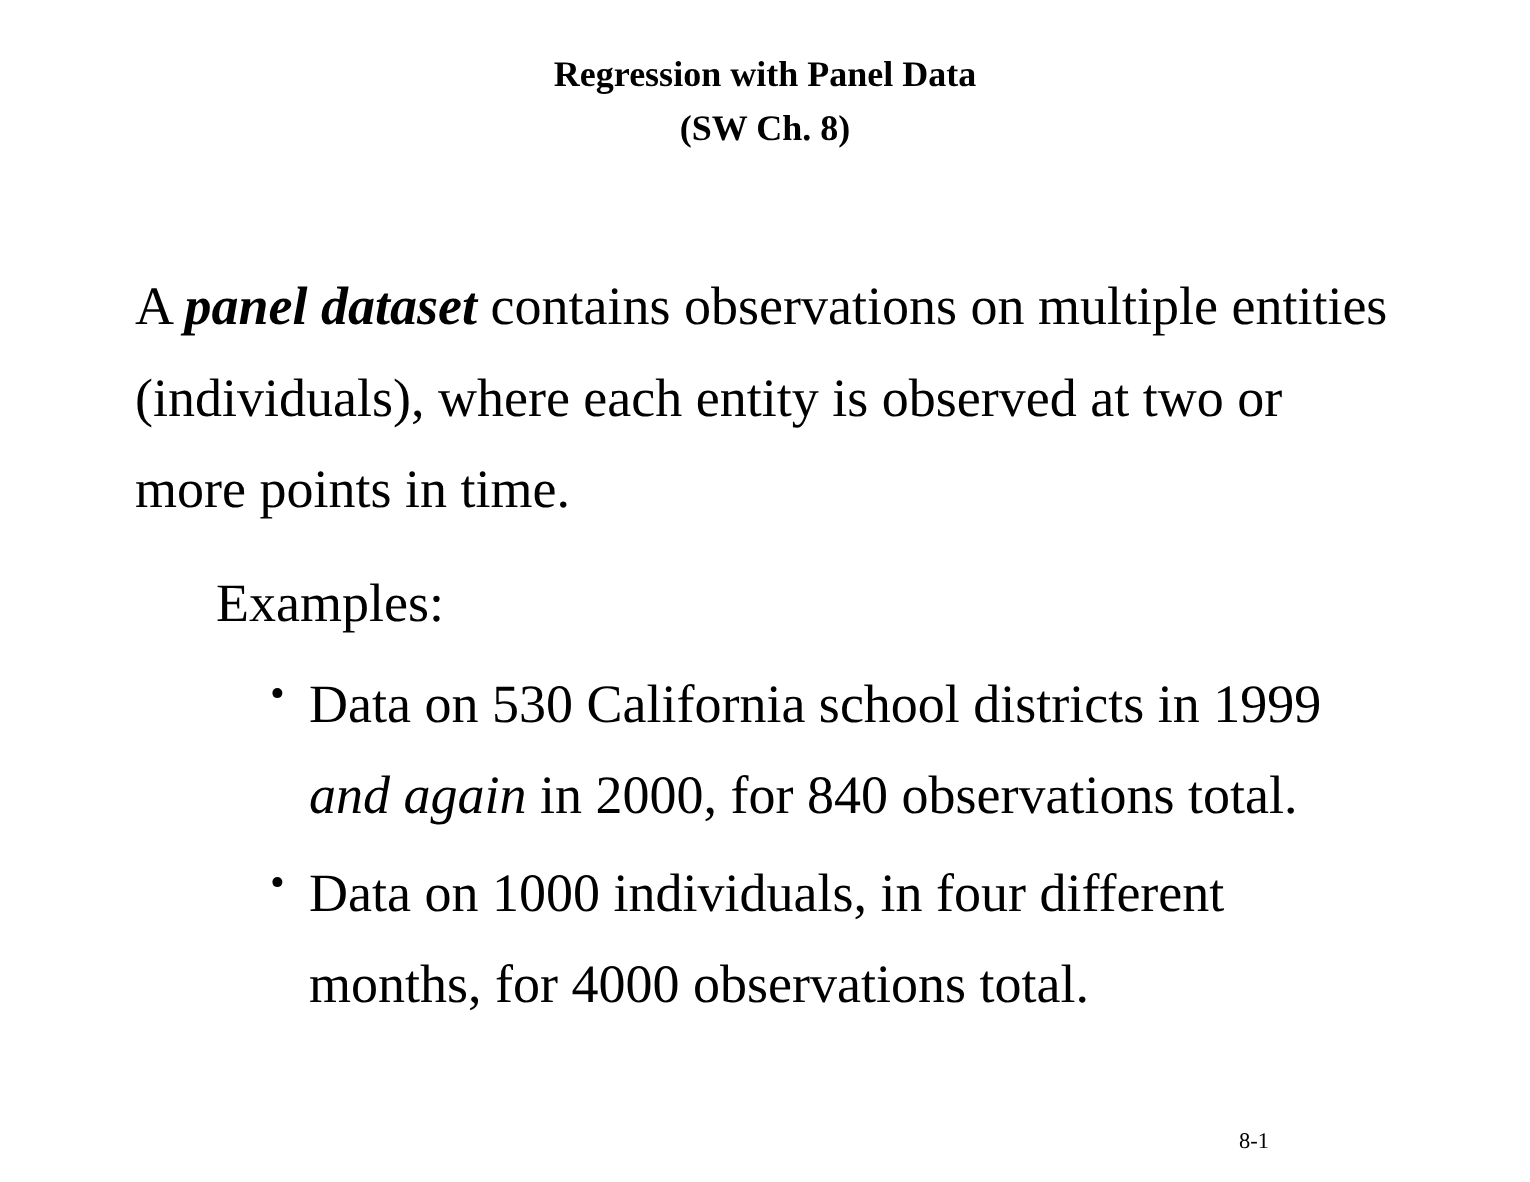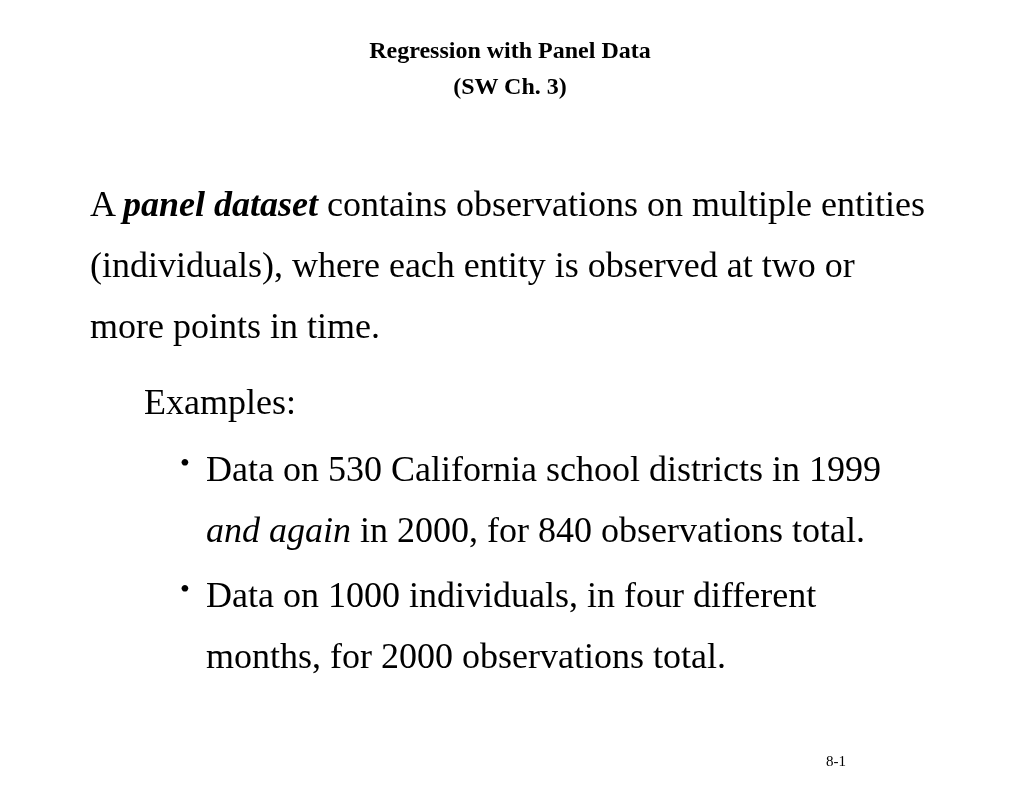--- a/index.html
+++ b/index.html
@@ -64,35 +64,35 @@
       bottom: 18px;
       right: 174px;
       font-size: 15px;
     }
   </style>
 </head>
 <body>
 
 <div class="title-block">
   <div class="title-line">Regression with Panel Data</div>
-  <div class="title-line">(SW Ch. 3)</div>
+  <div class="title-line">(SW Ch. 8)</div>
 </div>
 
 <div class="body-text">
   <p class="definition">
     <span>A </span><span class="bold-italic">panel dataset</span><span> contains observations on multiple entities (individuals), where each entity is observed at two or more points in time.</span>
   </p>
 
   <p class="examples-label">
     <span>Examples</span><span>:</span>
   </p>
 
   <ul class="bullet-list">
     <li class="bullet-item">
       <span>Data on 530 California school districts in 1999 </span><span class="italic">and again</span><span> in 2000, for 840 observations total.</span>
     </li>
     <li class="bullet-item">
-      <span>Data on 1000 individuals, in four different months, for 2000 observations total.</span><span class="italic"></span><span></span>
+      <span>Data on 1000 individuals, in four different months, for 4000 observations total.</span><span class="italic"></span><span></span>
     </li>
   </ul>
 </div>
 
 <div class="page-number">8-1</div>
 
 </body></html>

